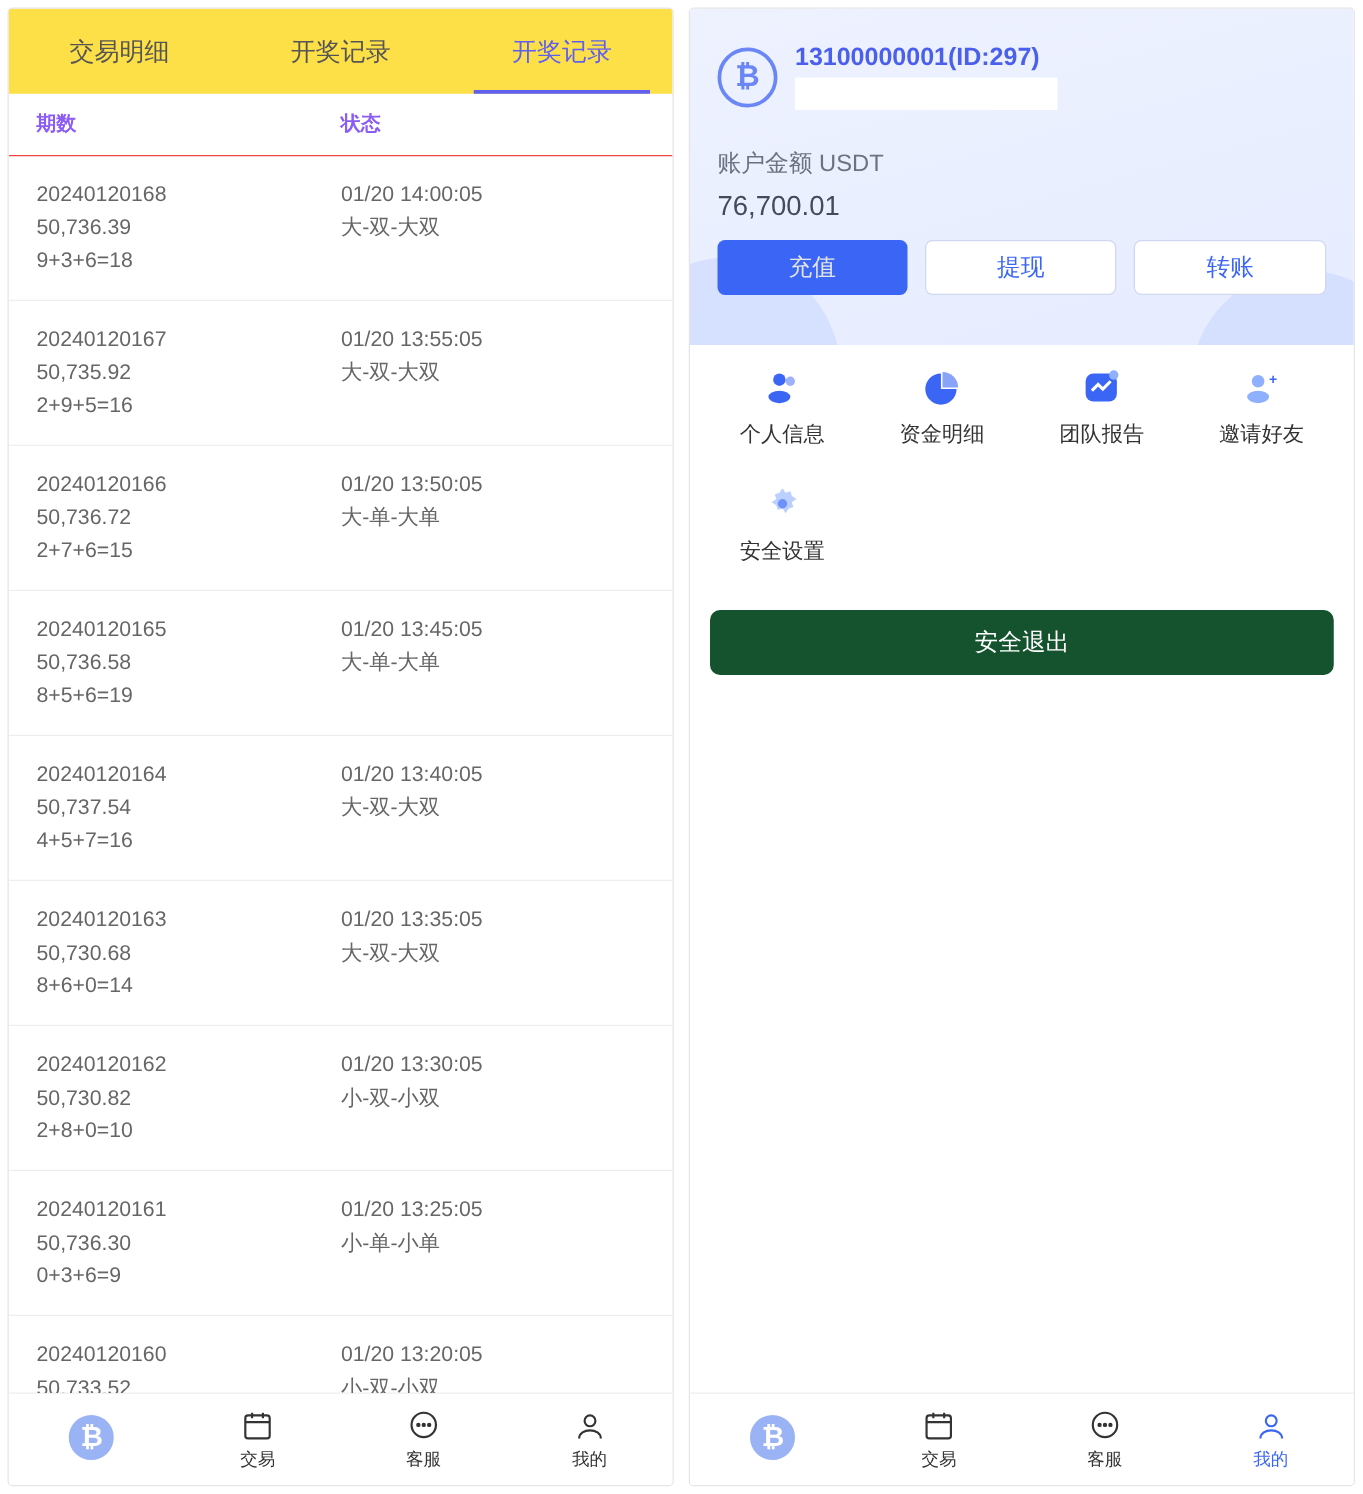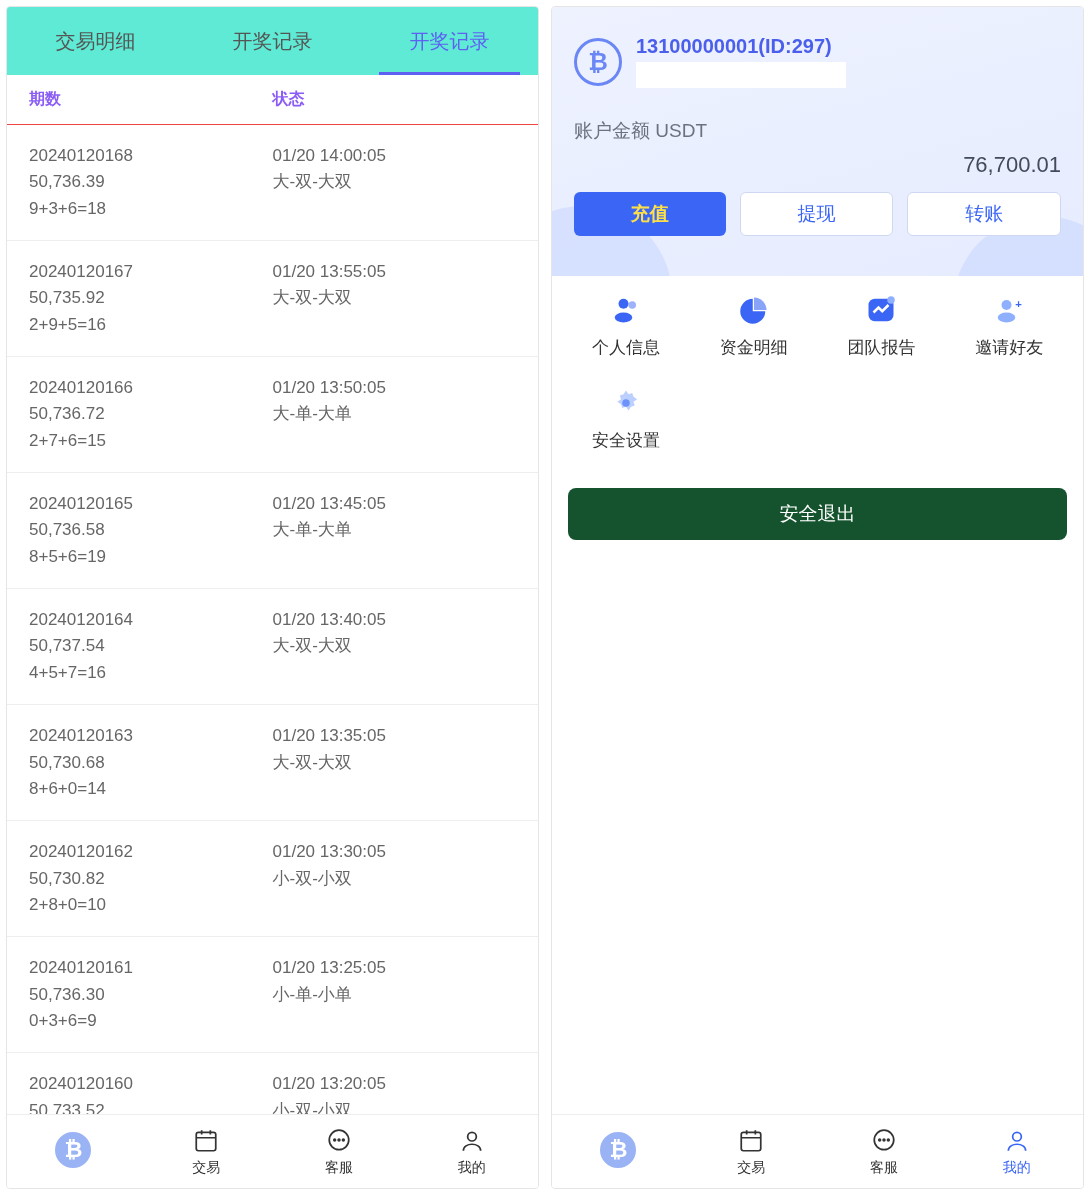--- a/index.html
+++ b/index.html
@@ -18,21 +18,21 @@
   flex-direction: column;
   overflow: hidden;
 }
 .panel-left { width: 534px; height: 1183px; }
 .panel-right { width: 534px; height: 1183px; }
 
 
 .tabs {
   display: flex;
   height: 68px;
-  background: #5eead4;
+  background: #fde047;
 }
 .tab {
   flex: 1;
   display: flex;
   align-items: center;
   justify-content: center;
   font-size: 20px;
   color: #555;
   cursor: pointer;
   position: relative;
@@ -148,40 +148,40 @@
 .acct-balance-label {
   margin-top: 30px;
   color: #6b7280;
   font-size: 19px;
   position:relative; z-index:1;
 }
 .acct-balance-value {
   margin-top: 8px;
   color: #424b5a;
   font-size: 22px;
-  position:relative; z-index:1;text-align:right;
+  position:relative; z-index:1;
 }
 .acct-buttons {
   margin-top: 14px;
   display: flex;
   gap: 14px;
   position:relative; z-index:1;
 }
 .acct-btn {
   flex: 1;
   height: 44px;
   border-radius: 6px;
   display: flex;
   align-items: center;
   justify-content: center;
   font-size: 19px;
   font-weight: 500;
   cursor: pointer;
 }
-.acct-btn.primary { background: #3b66f5; color: #fde047; font-weight: bold; }
+.acct-btn.primary { background: #3b66f5; color: #e5e5e5; }
 .acct-btn.outline { background: #fff; color: #3b66f5; border: 1px solid #d0d7f0; }
 .menu-grid {
   display: grid;
   grid-template-columns: repeat(4, 1fr);
   padding: 18px 10px 6px;
   row-gap: 28px;
 }
 .menu-item {
   display: flex;
   flex-direction: column;

